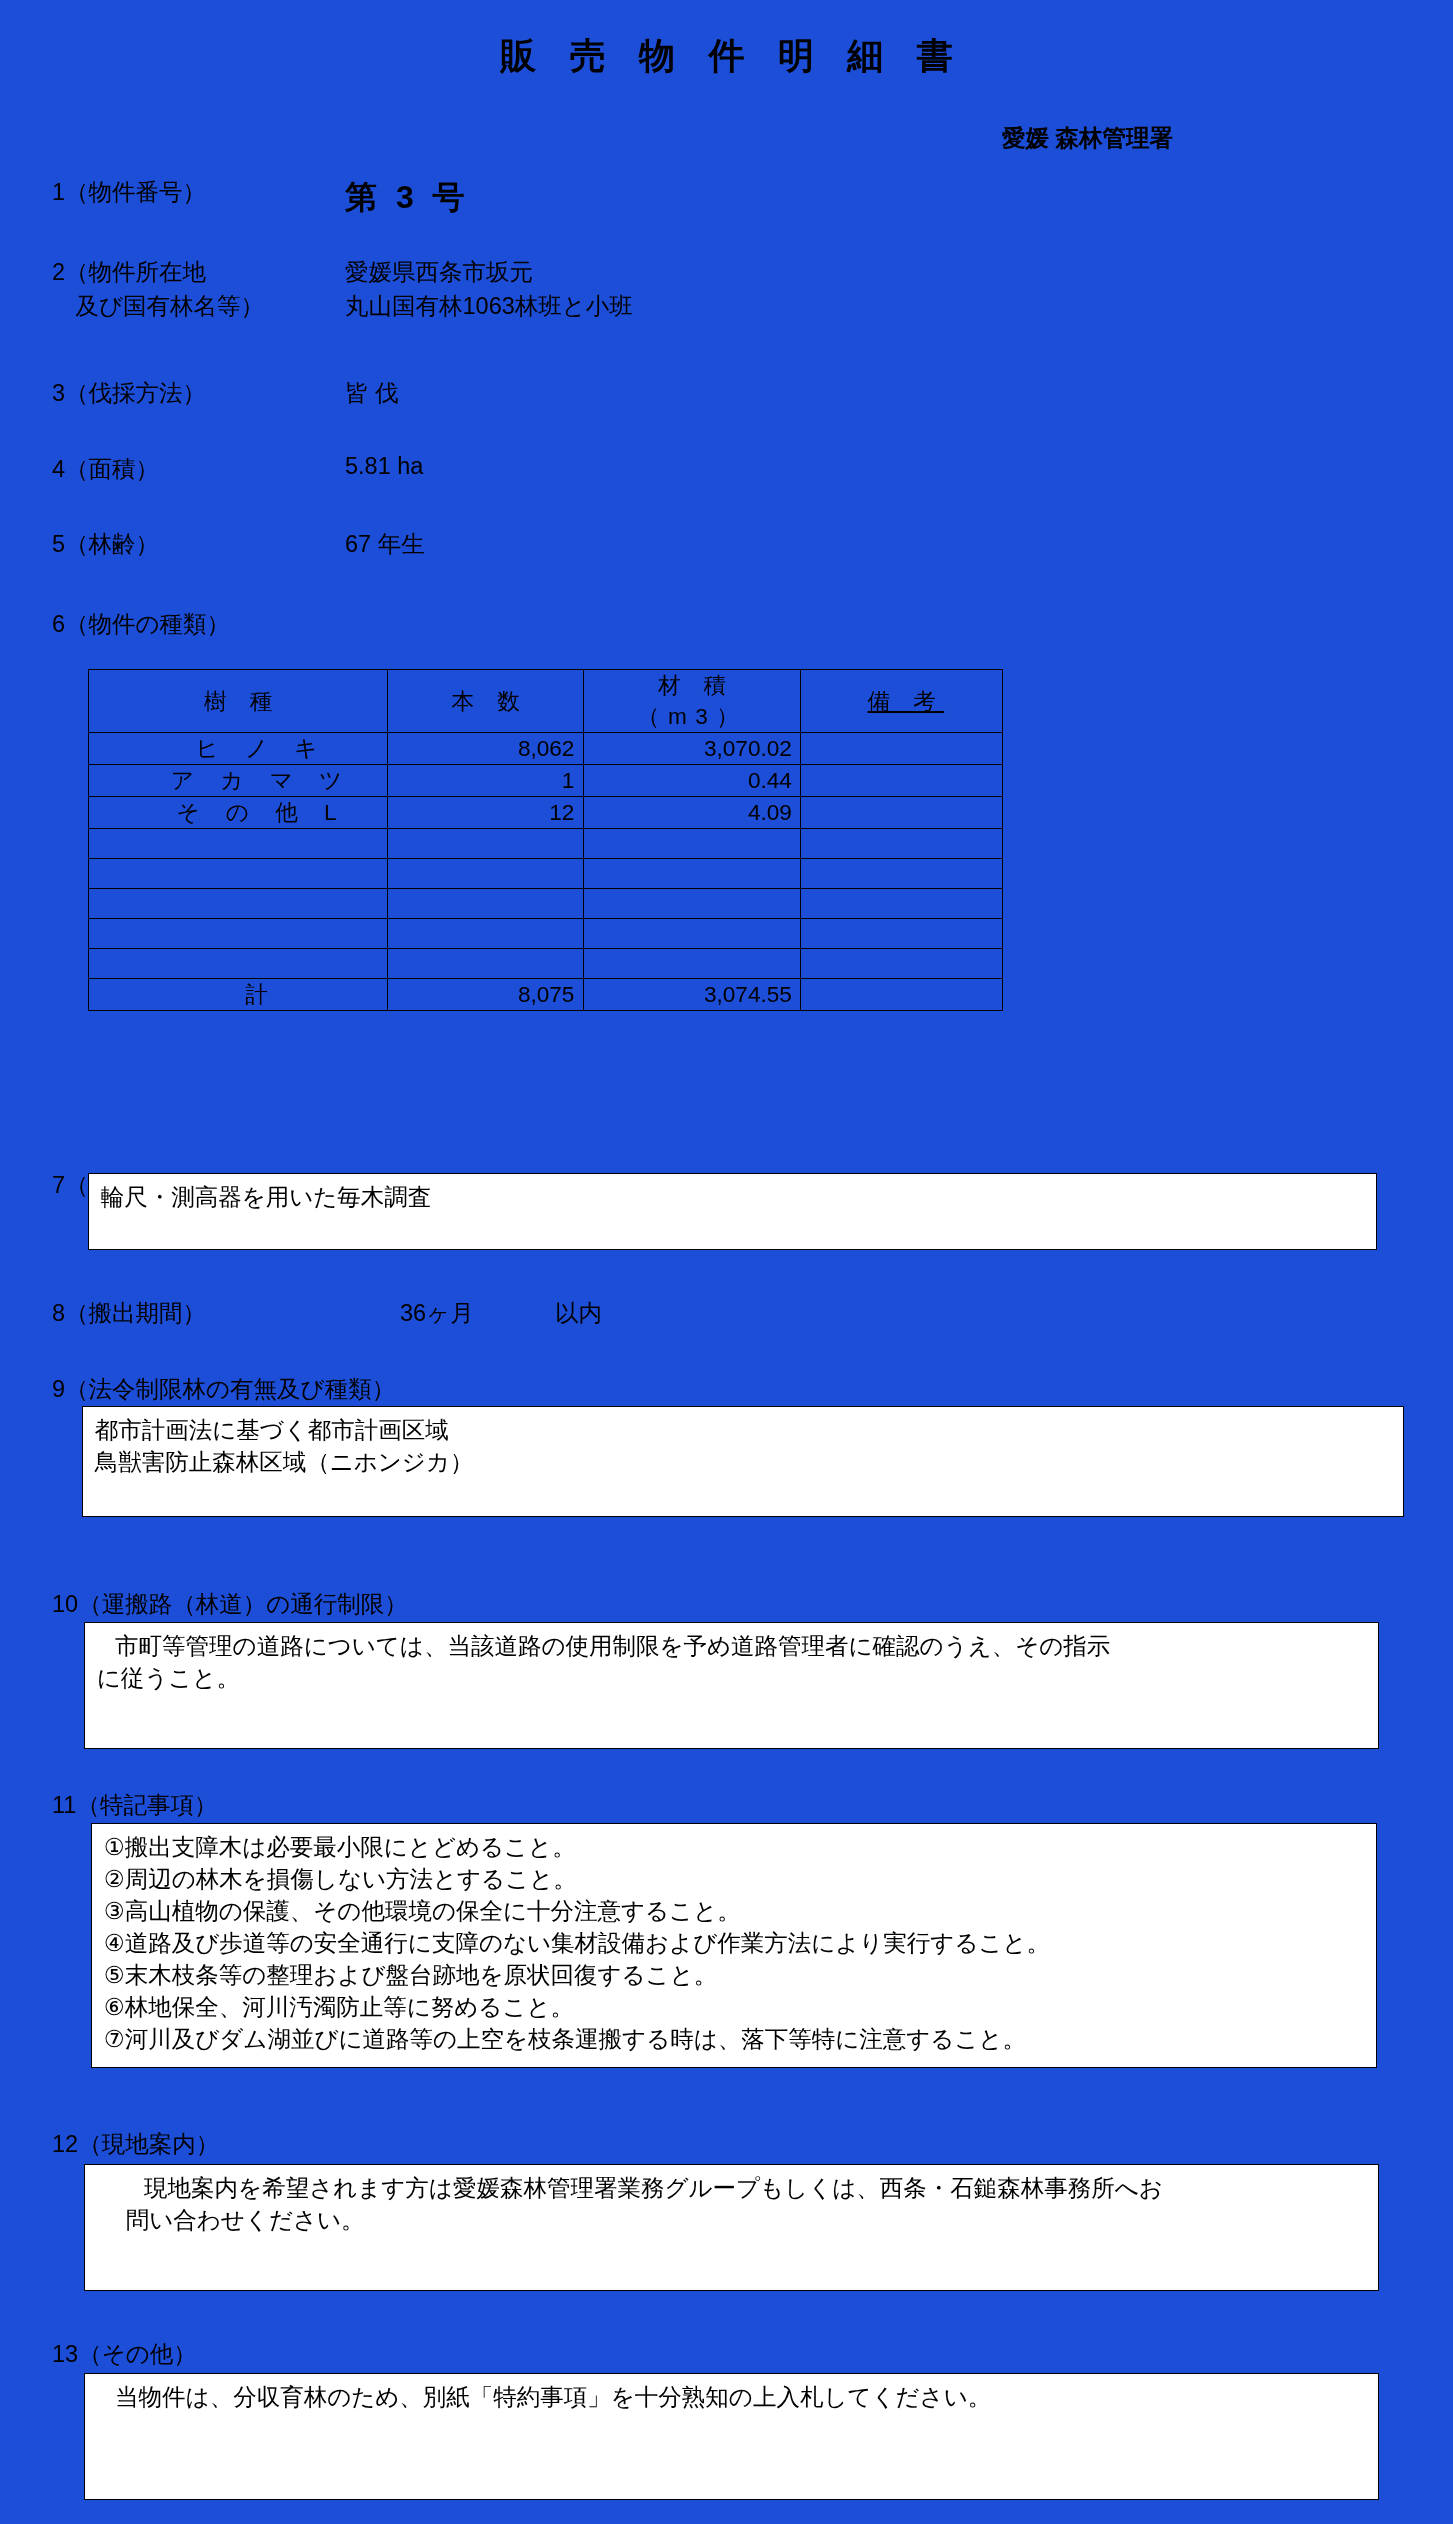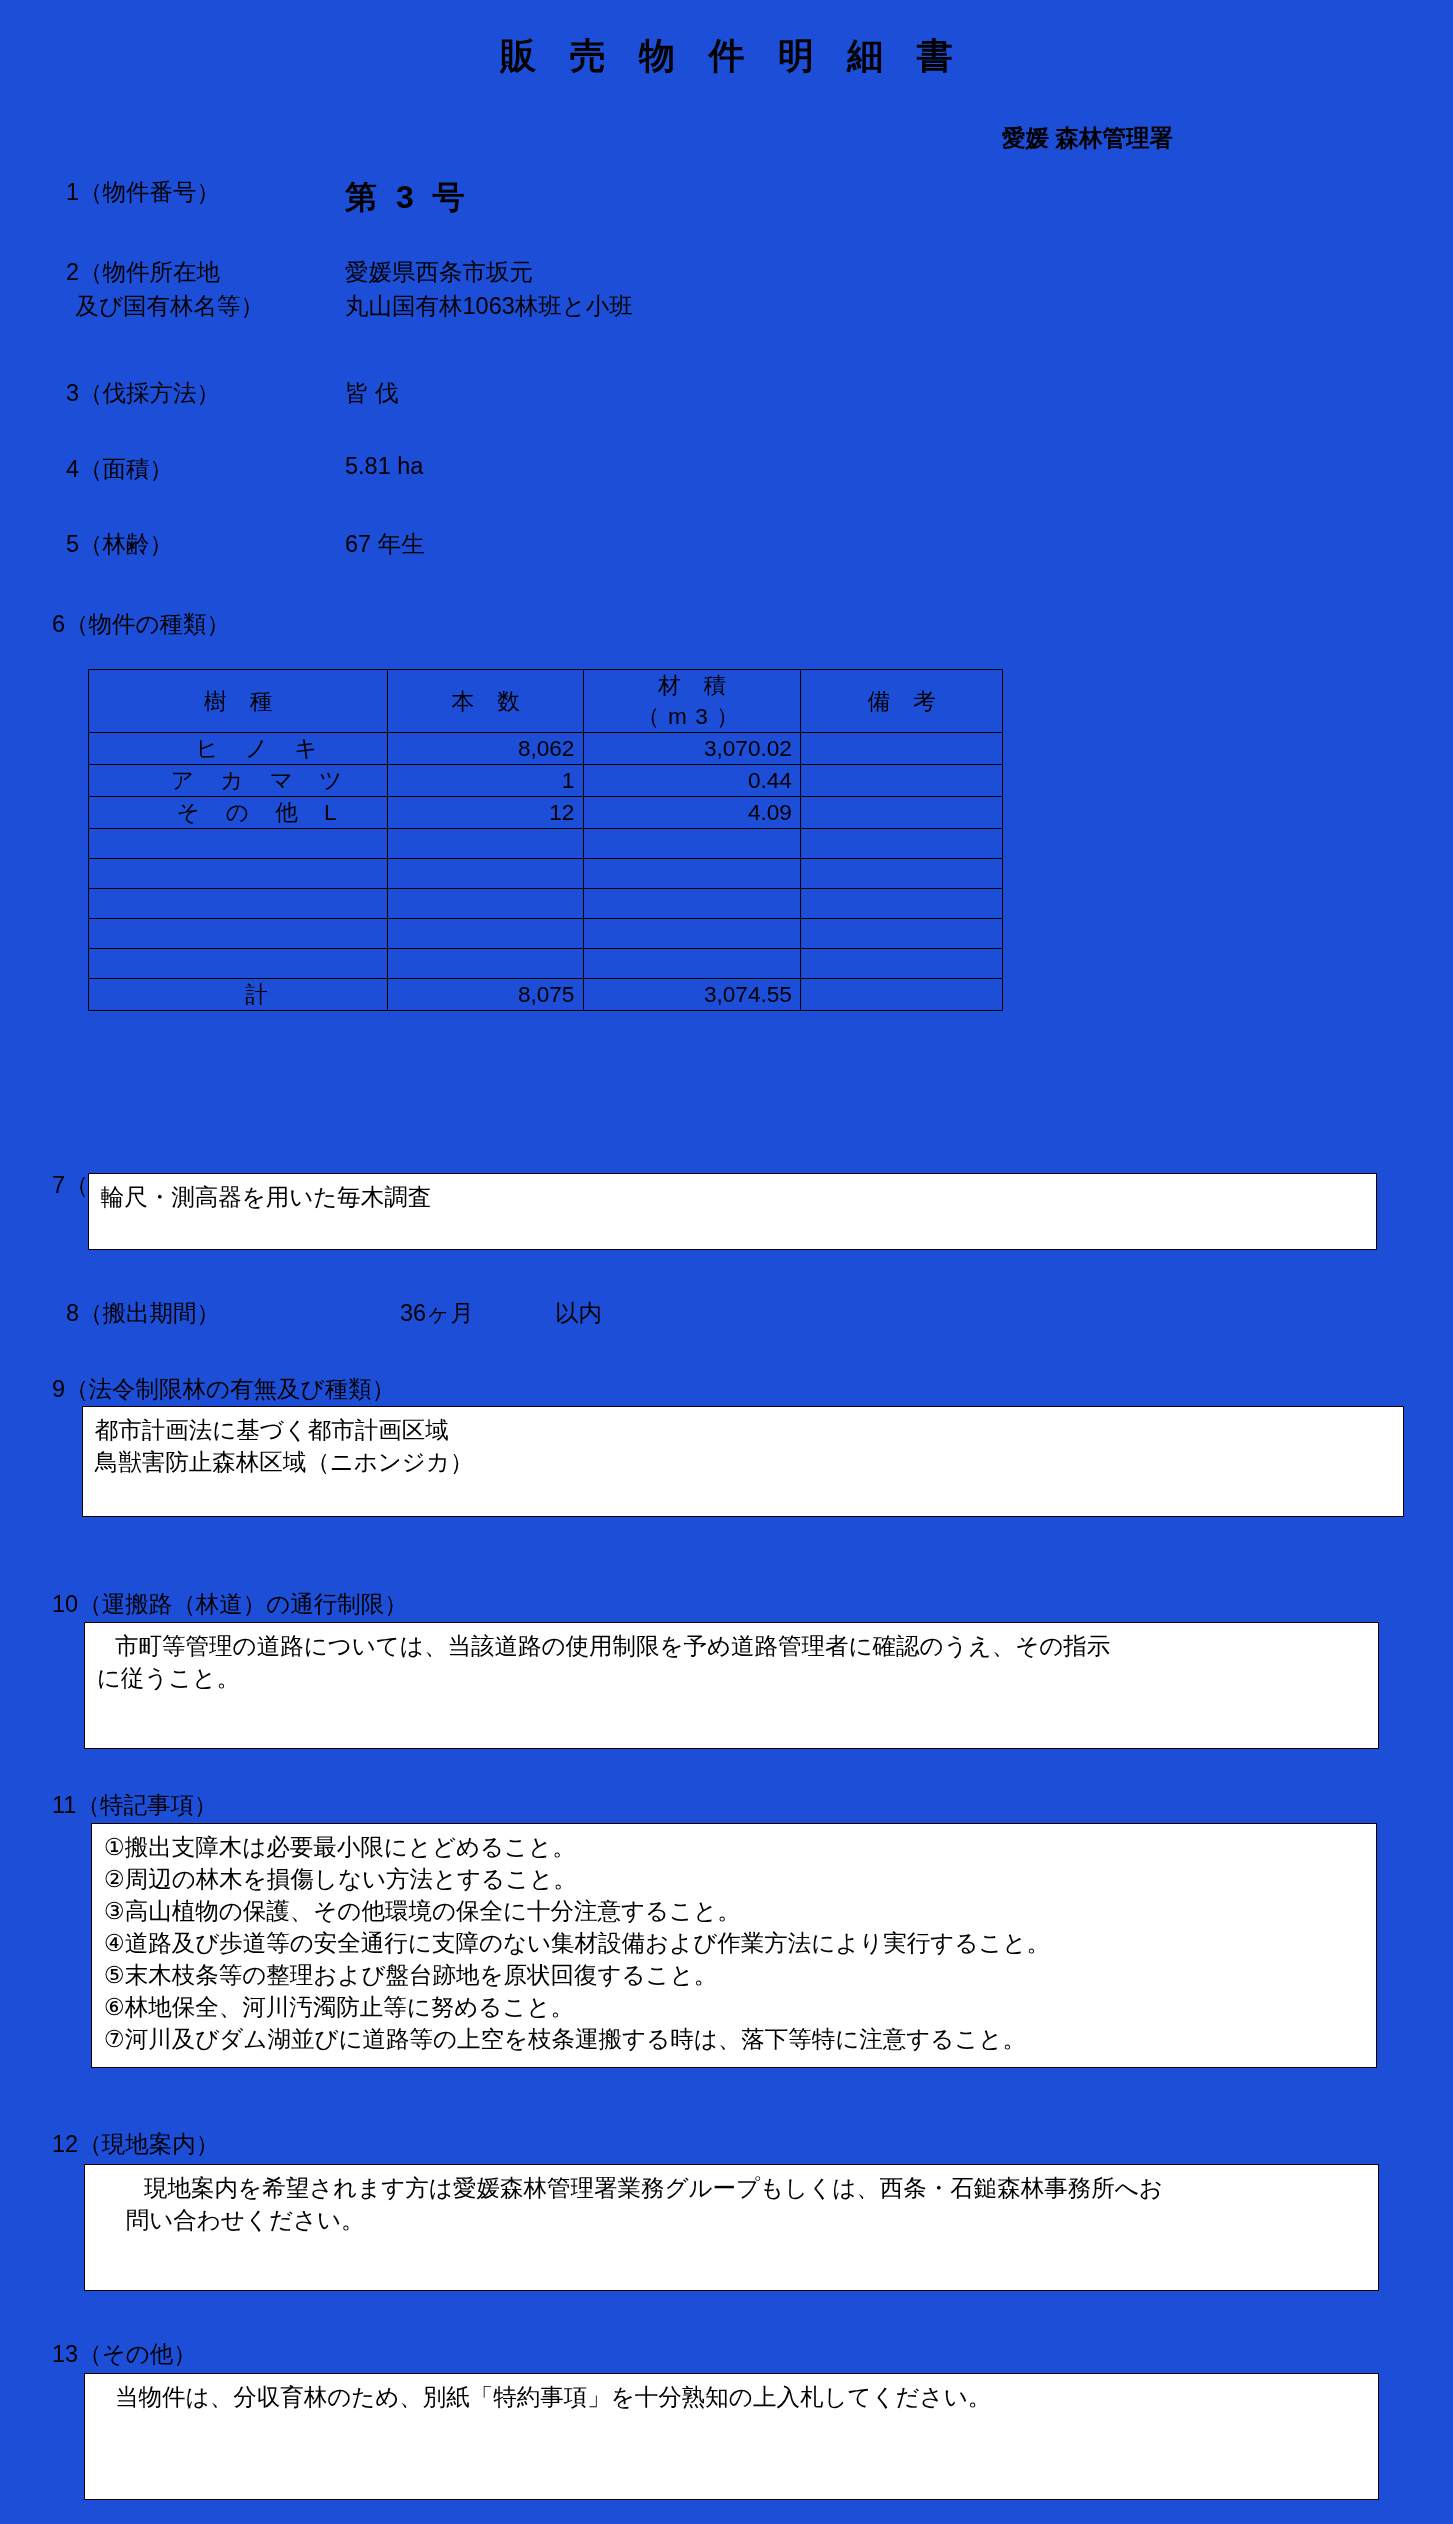--- a/index.html
+++ b/index.html
@@ -46,21 +46,20 @@
   .field {
     position: absolute;
     left: 52px;
   }
   .field-label {
     position: absolute;
     left: 0;
     top: 0;
     font-size: 23.5px;
     white-space: nowrap;
-    margin-left: 14px;
   }
   .field-label-2 {
     position: absolute;
     left: 23.5px;
     top: 34px;
     font-size: 23.5px;
     white-space: nowrap;
   }
   .field-value {
     position: absolute;
@@ -108,21 +107,21 @@
     box-sizing: border-box;
   }
   .species-table th {
     text-align: center;
     letter-spacing: 8.4px;
     text-indent: 8.4px;
   }
   .col-species { width: 285px; }
   .col-count   { width: 186px; }
   .col-volume  { width: 207px; }
-  .col-note    { width: 192px; }
+  .col-note    { width: 192px; text-decoration: underline; }
   td.c-species {
     text-align: center;
     letter-spacing: 10px;
     text-indent: 10px;
     padding-left: 45px;
   }
   td.c-num {
     text-align: right;
   }
 

